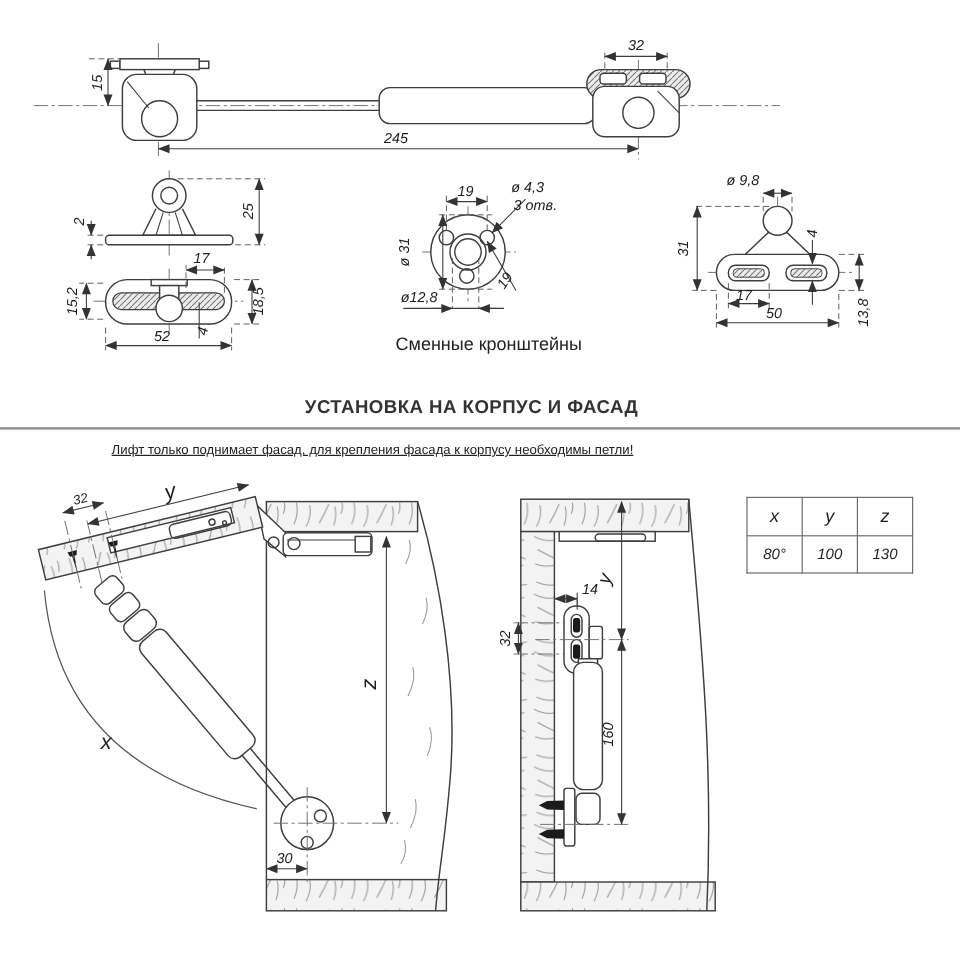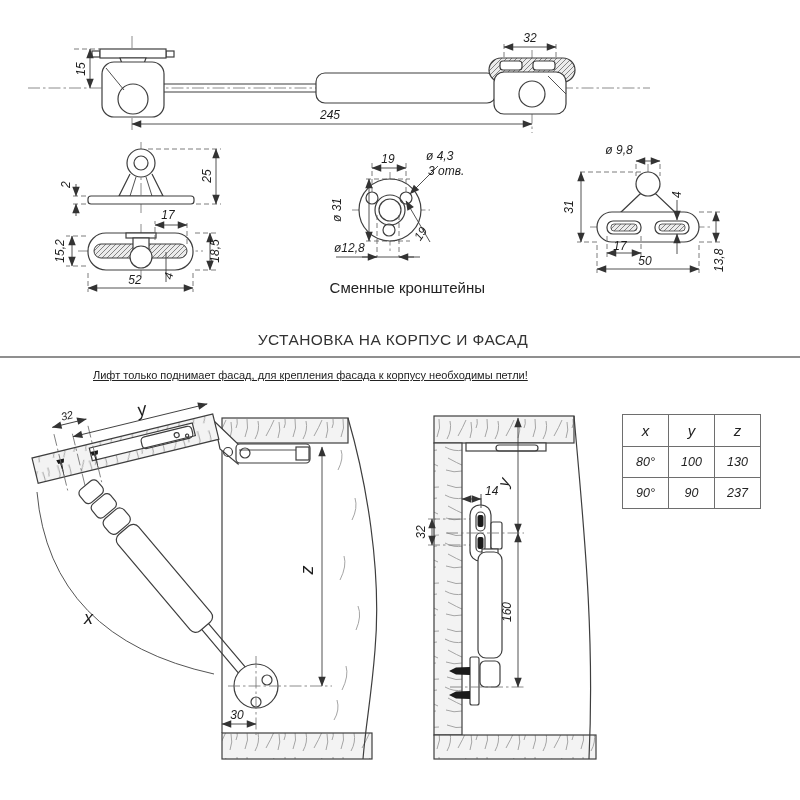--- a/index.html
+++ b/index.html
@@ -1,18 +1,18 @@
 <!DOCTYPE html>
 <html><head>
 <meta charset="utf-8">
 <style>
   html,body{margin:0;padding:0;background:#fff;}
   body{width:800px;height:800px;position:relative;font-family:"Liberation Sans",sans-serif;overflow:hidden;}
   .abs{position:absolute;}
-  #title{left:0;top:331px;width:786px;text-align:center;font-size:15.5px;font-weight:normal;color:#333;letter-spacing:.4px;}
+  #title{left:0;top:331px;width:786px;text-align:center;font-size:15.5px;font-weight:bold;color:#333;letter-spacing:.4px;}
   #divider{left:0;top:356px;width:800px;height:2px;background:#8f8f8f;}
   #note{left:93px;top:369px;width:650px;font-size:11px;color:#222;text-decoration:underline;}
   #caption{left:300px;top:279px;width:185px;text-align:right;font-size:15px;color:#222;}
   table#angles{left:622px;top:414px;position:absolute;border-collapse:collapse;background:#fff;}
   table#angles th,table#angles td{border:1.4px solid #6e6e6e;text-align:center;font-style:italic;color:#222;}
   table#angles th{width:43px;height:29px;font-size:15px;font-weight:normal;}
   table#angles td{height:28px;font-size:12.5px;}
   svg text{fill:#1d1d1d;}
   .d{font:italic 12px "Liberation Sans",sans-serif;}
   .dm{font:italic 11px "Liberation Sans",sans-serif;}
@@ -301,19 +301,14 @@
       <tr>
     <th>x</th>
     <th>y</th>
     <th>z</th>
   </tr>
   <tr>
     <td>80°</td>
     <td>100</td>
     <td>130</td>
   </tr>
-  <tr>
-    <td>90°</td>
-    <td>90</td>
-    <td>237</td>
-  </tr>
 </tbody>
   </table>
 
 </body></html>

